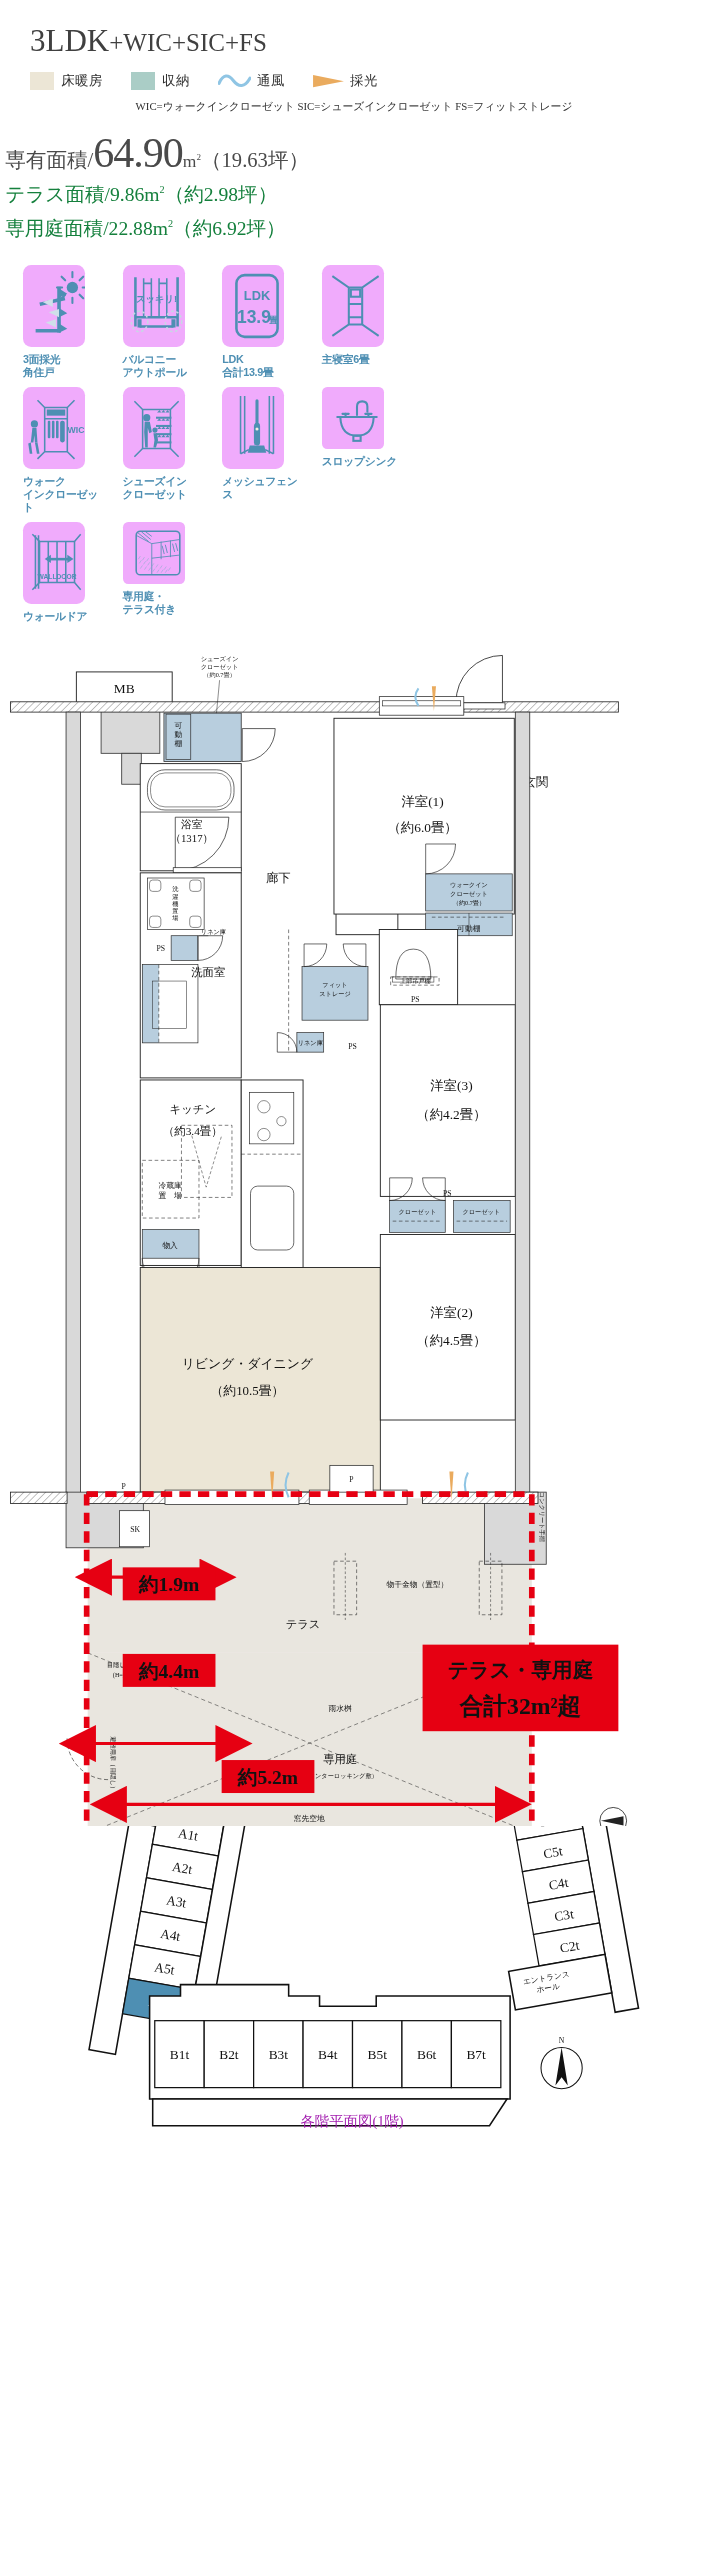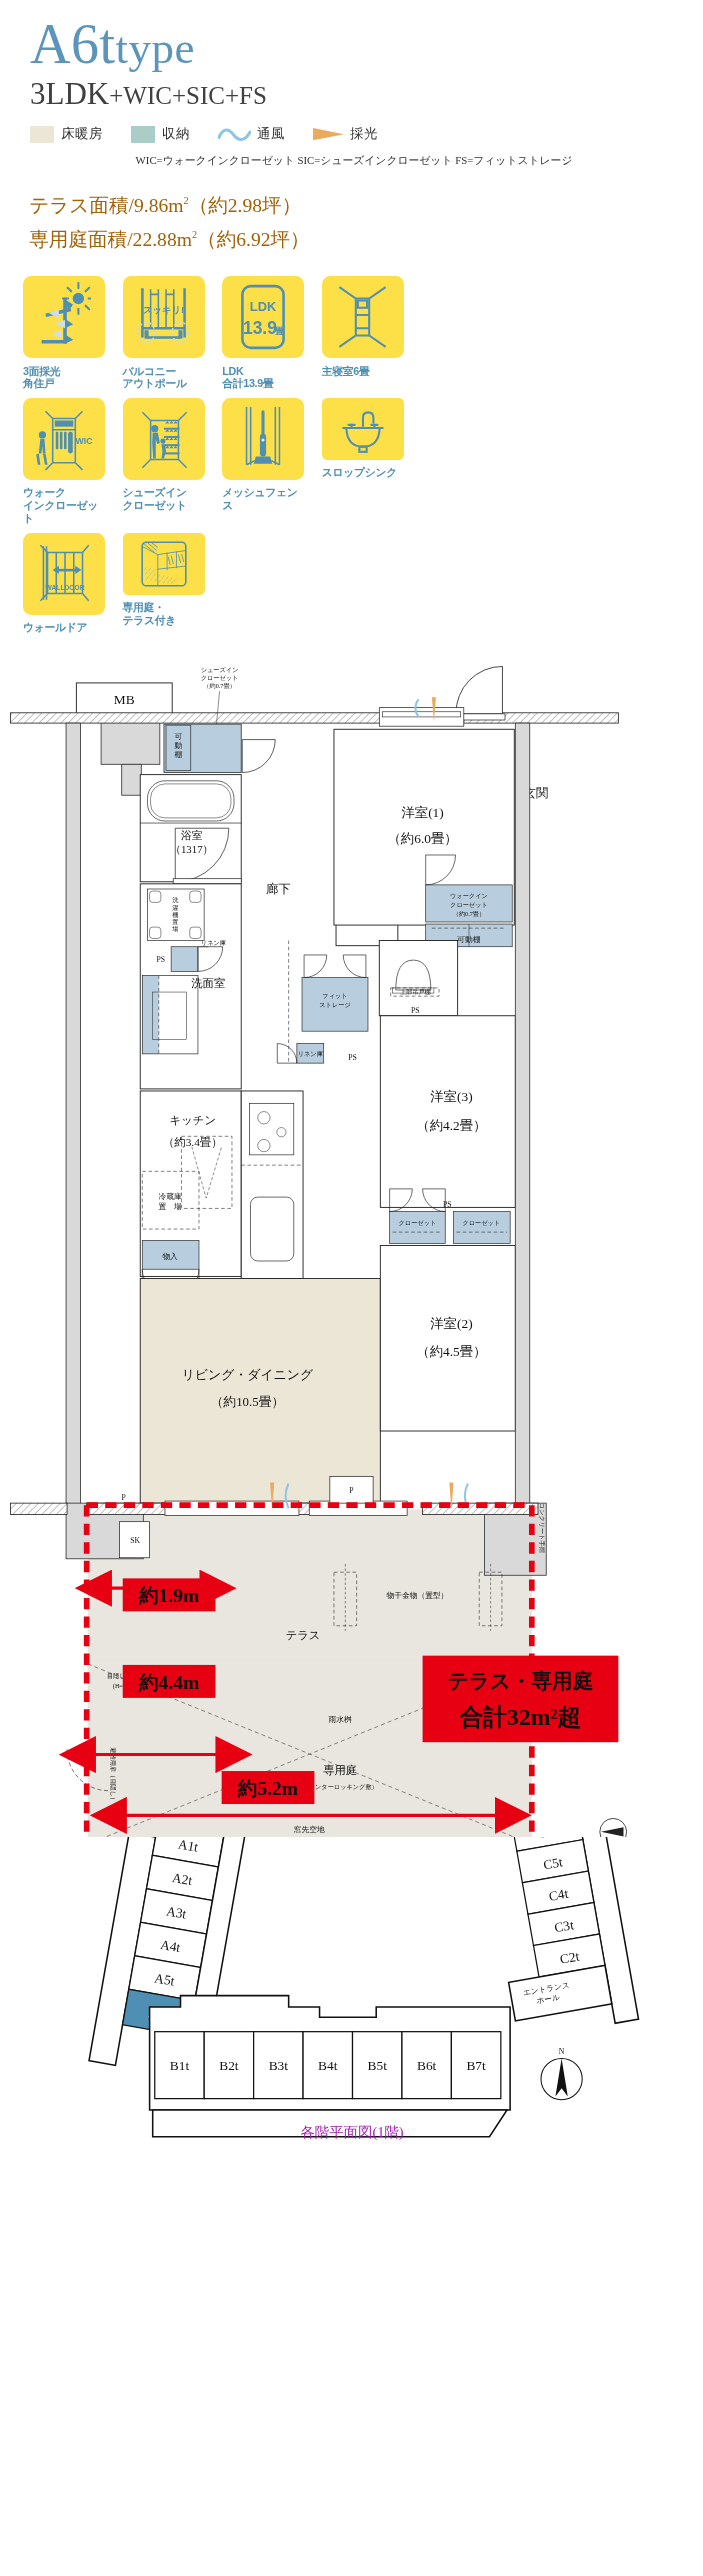--- a/index.html
+++ b/index.html
@@ -64,44 +64,43 @@
   
   .areas { padding: 17.5px 0 0 5.2px; }
   .area-main {
     font-size: 20.6px; color: #4a4a4a; white-space: nowrap; letter-spacing: 0px;
     display: flex; align-items: baseline;
   }
   .area-main .big { font-size: 42px; letter-spacing: -1px; line-height: 1; }
   .area-main .unit { font-size: 17.5px; }
   .area-main sup { font-size: 0.52em; vertical-align: super; }
   .area-sub {
-    font-size: 19.6px; color: #a16207; white-space: nowrap; margin-top: 7.2px;
+    font-size: 19.6px; color: #15803d; white-space: nowrap; margin-top: 7.2px;
     letter-spacing: 0px;
-    margin-left: 24px;
   }
   .area-sub sup { font-size: 0.52em; vertical-align: super; }
 
   
   .feat-grid {
     display: grid;
     grid-template-columns: repeat(4, 79px);
     column-gap: 20.6px;
     row-gap: 8.2px;
     padding: 23px 0 0 23px;
   }
   .feat {
     width: 79px;
     display: flex; flex-direction: column; align-items: flex-start;
   }
   .feat-badge {
-    width: 82px; height: 82px;
-    background: #fde047;
+    width: 62px; height: 82px;
+    background: #f0abfc;
     border-radius: 8.2px;
     position: relative;
-    display: flex; align-items: center; justify-content: center;
+    display: flex; align-items: center; justify-content: flex-end;
     overflow: hidden;
   }
   .feat-badge.sq { height: 62px; border-radius: 5.2px; }
   .feat-badge svg { display: block; }
   .feat-cap {
     margin-top: 6.2px;
     font-size: 10.8px;
     line-height: 1.18;
     color: #4e8fb3;
     font-weight: bold;
@@ -120,23 +119,20 @@
     position:absolute; left: 0; right:0; bottom: 4.1px; text-align:center;
     font-size: 14.4px; color:#a21caf;
   }
 </style>
 </head>
 <body>
 
 <div class="page">
 
   <div class="hdr">
-    <div class="type-title">
-      <span>A6t</span><span class="t-small">type</span>
-    </div>
     <div class="plan-title">
       <span>3LDK</span><span class="plus">+WIC+SIC+FS</span>
     </div>
   </div>
 
   <div class="legend">
     <div class="legend-item">
       <span class="sw sw-floor"></span>
       <span class="legend-label">床暖房</span>
     </div>
@@ -154,20 +150,26 @@
       <svg class="tri-ico" viewBox="0 0 60 28">
         <polygon points="0,2 60,14 0,26" fill="#eaab5e"></polygon>
       </svg>
       <span class="legend-label">採光</span>
     </div>
   </div>
 
   <div class="abbrev">WIC=ウォークインクローゼット SIC=シューズインクローゼット FS=フィットストレージ</div>
 
   <div class="areas">
+    <div class="area-main">
+      <span>専有面積/</span>
+        <span class="big">64.90</span>
+        <span class="unit"><span>m</span><sup>2</sup></span>
+        <span>（19.63坪）</span>
+    </div>
     <div class="area-sub">
       <span>テラス面積/9.86</span><span><span>m</span><sup>2</sup></span><span>（約2.98坪）</span>
     </div>
     <div class="area-sub">
       <span>専用庭面積/22.88</span><span><span>m</span><sup>2</sup></span><span>（約6.92坪）</span>
     </div>
   </div>
 
   <div class="feat-grid">
 

